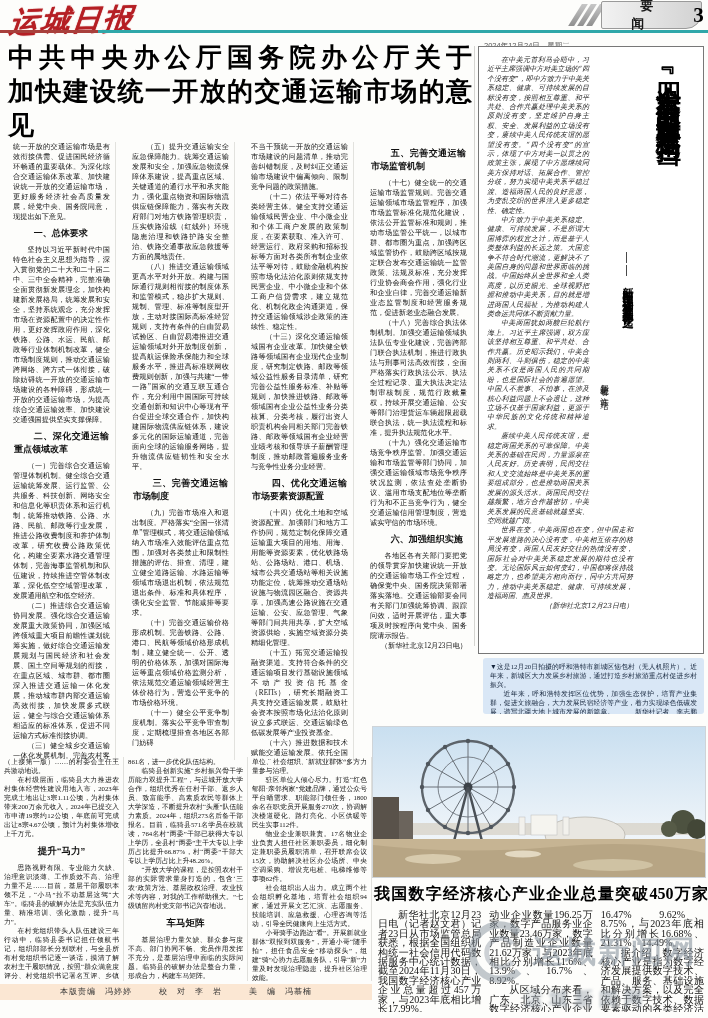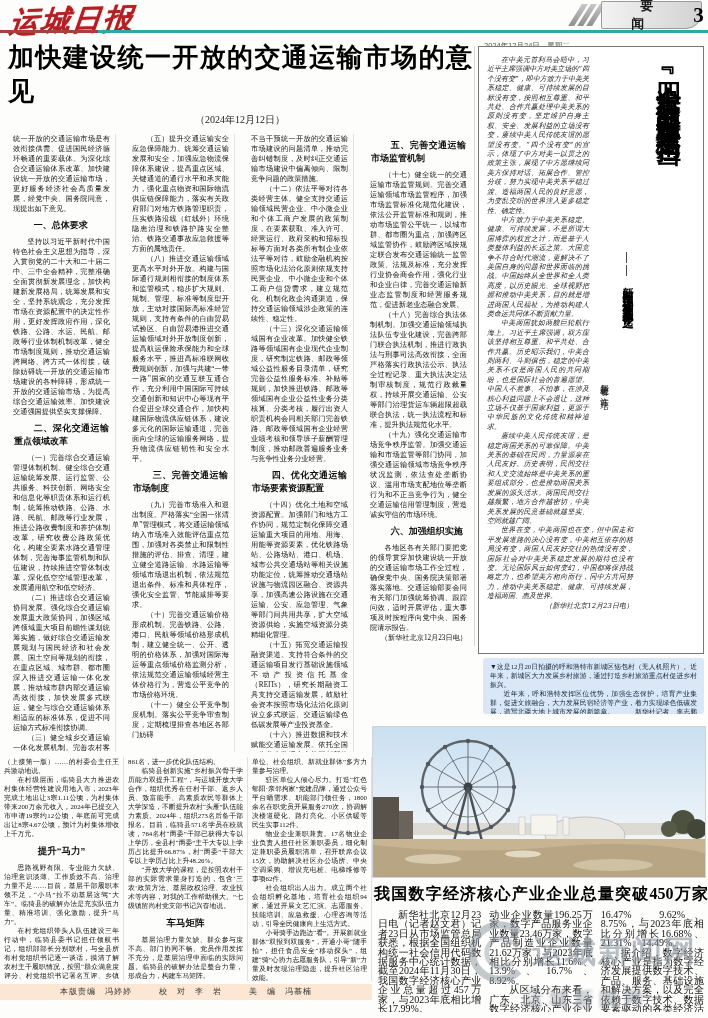--- a/index.html
+++ b/index.html
@@ -113,22 +113,22 @@
       <span class="pagenum">3</span>
     </div>
     <div class="rule">
         <span class="rule-red"></span>
       </div>
   </header>
 
   <div class="vrule"></div>
 
   <section class="main-article">
+    <h1 class="hl">中共中央办公厅国务院办公厅关于</h1>
     <h1 class="hl">加快建设统一开放的交通运输市场的意见</h1>
-    <div class="dateline">（2024年12月12日）</div>
     <div class="cols">
         <div class="col">
           <p class="cont">统一开放的交通运输市场是有效衔接供需、促进国民经济循环畅通的重要载体。为深化综合交通运输体系改革、加快建设统一开放的交通运输市场，更好服务经济社会高质量发展，经党中央、国务院同意，现提出如下意见。</p>
           <h3>一、总体要求</h3>
           <p>坚持以习近平新时代中国特色社会主义思想为指导，深入贯彻党的二十大和二十届二中、三中全会精神，完整准确全面贯彻新发展理念，加快构建新发展格局，统筹发展和安全，坚持系统观念，充分发挥市场在资源配置中的决定性作用，更好发挥政府作用，深化铁路、公路、水运、民航、邮政等行业体制机制改革，健全市场制度规则，推动交通运输跨网络、跨方式一体衔接，破除妨碍统一开放的交通运输市场建设的各种障碍，形成统一开放的交通运输市场，为提高综合交通运输效率、加快建设交通强国提供坚实支撑保障。</p>
           <h3>二、深化交通运输重点领域改革</h3>
           <p>（一）完善综合交通运输管理体制机制。健全综合交通运输统筹发展、运行监管、公共服务、科技创新、网络安全和信息化等职责体系和运行机制，统筹推动铁路、公路、水路、民航、邮政等行业发展，推进公路收费制度和养护体制改革，研究收费公路政策优化，构建全要素水路交通管理体制，完善海事监管机制和队伍建设，持续推进空管体制改革，深化低空空域管理改革，发展通用航空和低空经济。</p>
           <p>（二）推进综合交通运输协同发展。强化综合交通运输发展重大政策协同，加强区域跨领域重大项目前瞻性谋划统筹实施，做好综合交通运输发展规划与国民经济和社会发展、国土空间等规划的衔接，在重点区域、城市群、都市圈深入推进交通运输一体化发展，推动城市群内部交通运输高效衔接，加快发展多式联运，健全与综合交通运输体系相适应的标准体系，促进不同运输方式标准衔接协调。</p>
           <p>（三）健全城乡交通运输一体化发展机制。完善农村客运、货运物流服务网络，推进县乡村三级物流体系建设，促进城乡交通运输基本公共服务均等化，健全农村交通运输可持续发展长效机制。</p>
         </div>

